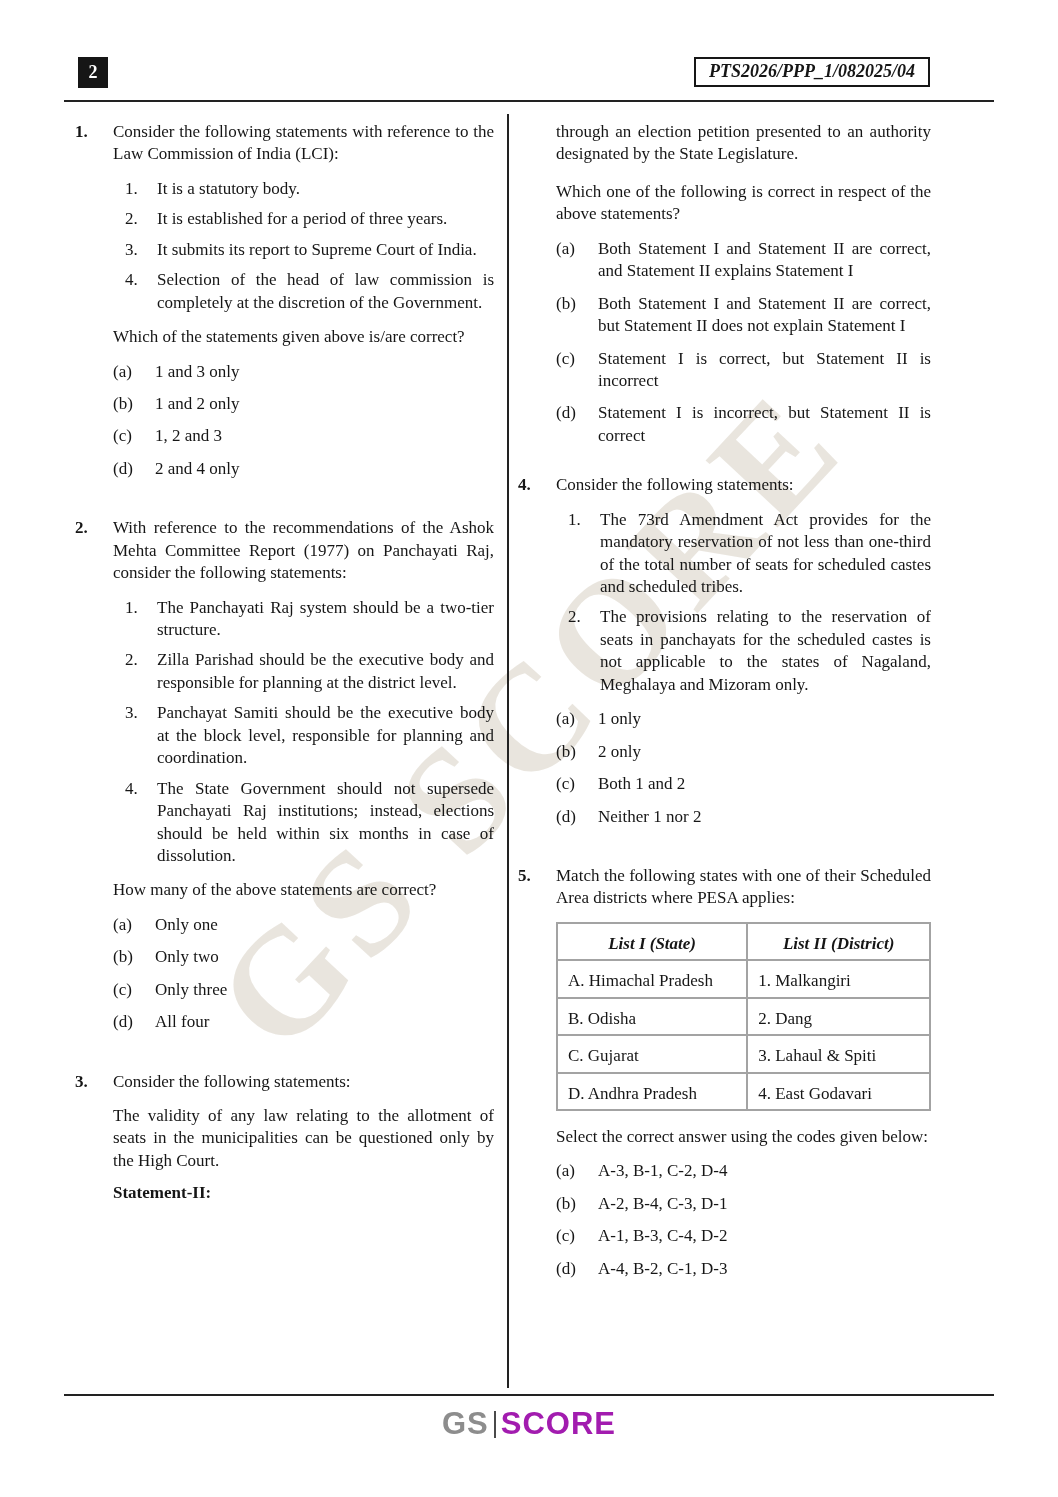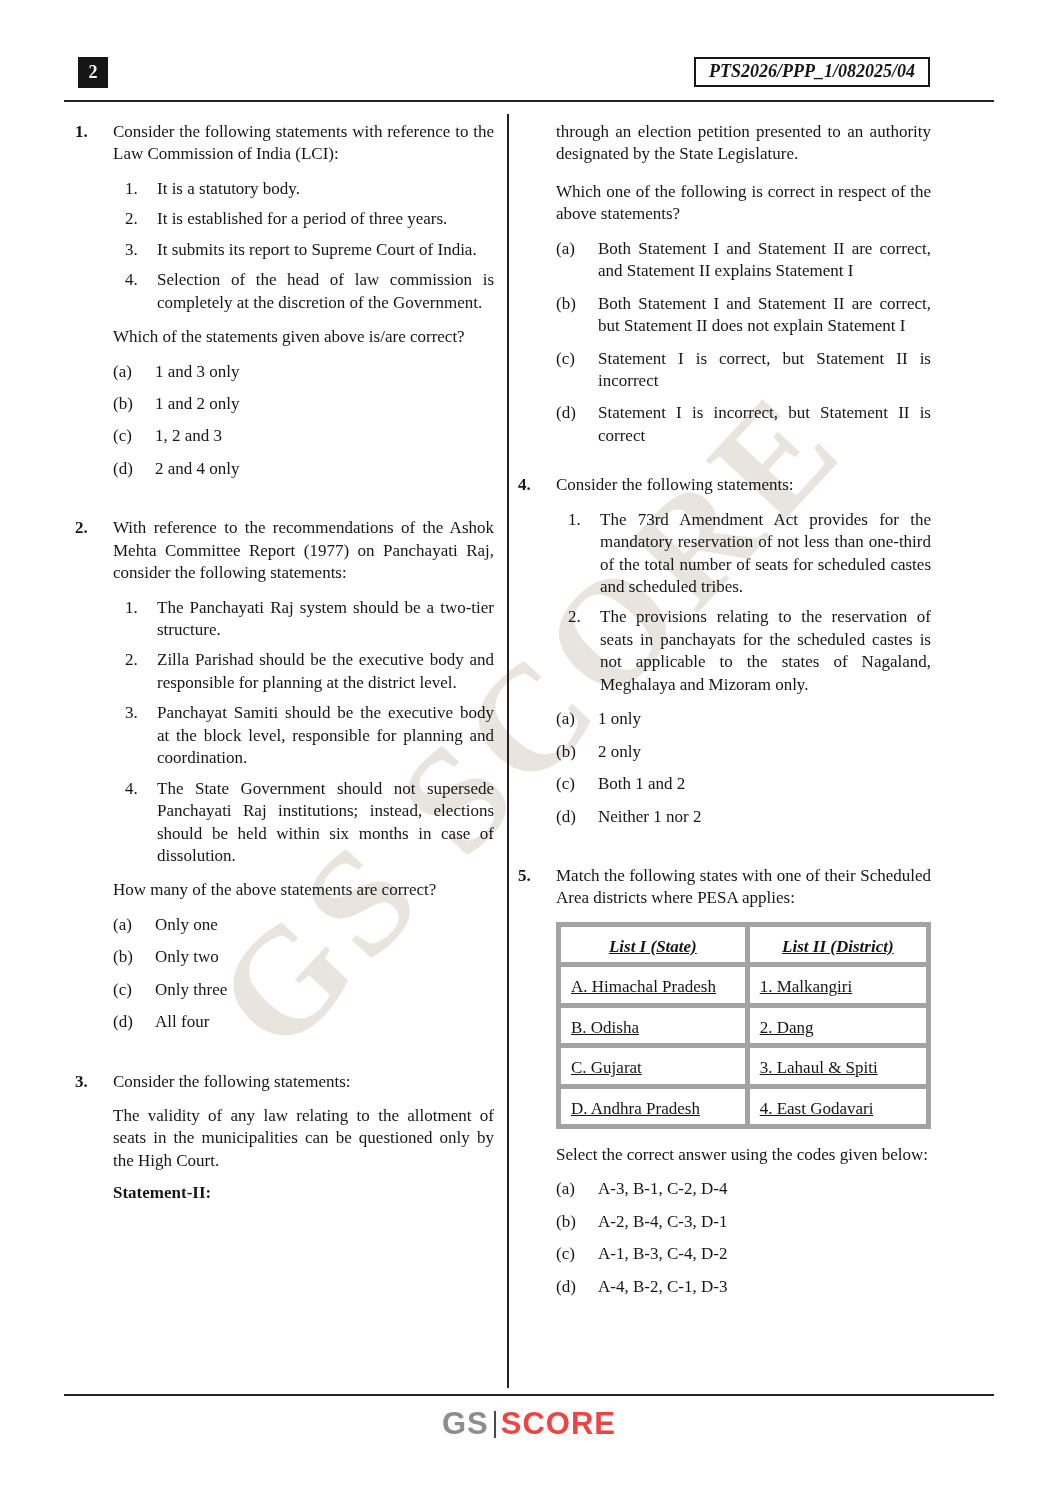--- a/index.html
+++ b/index.html
@@ -46,35 +46,35 @@
   .q-ask  { text-align:justify; margin-bottom:12px; }
   .opt       { display:flex; margin-bottom:10px; }
   .opt-label { flex:none; width:42px; }
   .opt-text  { flex:1; text-align:justify; }
 
   .stmt-heading { font-weight:bold; margin-bottom:9px; }
   .stmt-para    { text-align:justify; margin-bottom:10px; }
   .cont-para    { text-align:justify; margin-bottom:15px; }
 
   .match-table { width:100%; border-collapse:collapse; margin:4px 0 15px; }
-  .match-table th, .match-table td { border:5px solid #a3a3a3; font-size:17px; padding:9px 10px 4px;text-decoration:underline; }
+  .match-table th, .match-table td { border:2px solid #a3a3a3; font-size:17px; padding:9px 10px 4px; }
   .match-table th { font-weight:bold; font-style:italic; text-align:center; }
   .match-table td { text-align:left;border-radius:8px; }
   .match-table col.c1 { width:51%; }
   .match-table col.c2 { width:49%; }
 
   .footer-logo {
     position:absolute; top:1406px; left:0; width:100%;
     display:flex; justify-content:center; align-items:center; gap:5px;
     font-family:"Liberation Sans","DejaVu Sans",sans-serif;
     font-size:31px; font-weight:bold; z-index:2;
   }
   .logo-gs    { color:#8d8d8d; letter-spacing:1px; }
   .logo-sep   { width:2px; height:27px; background:#4a4a4a; }
-  .logo-score { color:#ef4444; letter-spacing:1px; }
+  .logo-score { color:#a21caf; letter-spacing:1px; }
 </style>
 </head>
 <body>
 
 <div class="page">
 
   <div class="watermark">GS SCORE</div>
 
   <div class="pagenum-box">2</div>
   <div class="code-box">PTS2026/PPP_1/082025/04</div>

